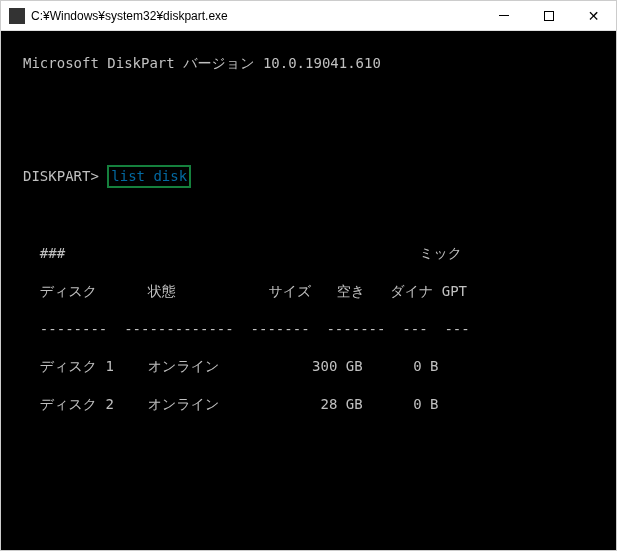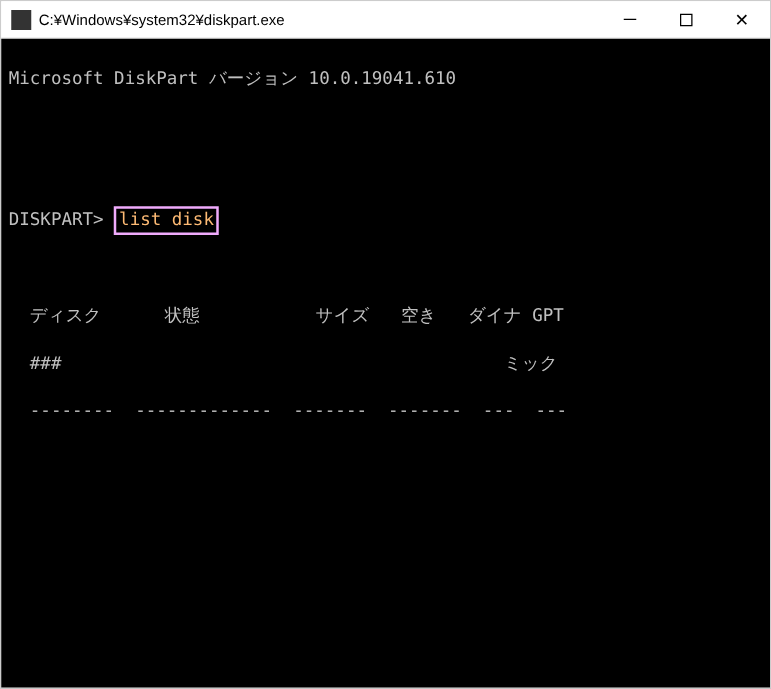--- a/index.html
+++ b/index.html
@@ -58,27 +58,27 @@
       flex: 1;
       background: #000000;
       padding: 4px 6px;
       font-size: 14px;
       line-height: 1.35;
       color: #c0c0c0;
       white-space: pre;
       overflow: hidden;
     }
     .hl {
-      border: 2px solid #f0abfc;
-      color: #fdba74;
+      border: 2px solid #15803d;
+      color: #0369a1;
       padding: 0 2px;
       display: inline-block;
     }
     .prompt { color: #c0c0c0; }
-    .row { display: block; }
+    .row { display: block; margin-left: 16px; }
     .blank { height: 18px; }
   </style>
 </head>
 <body>
 
 <div class="window">
   <div class="titlebar">
     <span class="titlebar-icon"></span>
     <span class="titlebar-title">C:¥Windows¥system32¥diskpart.exe</span>
     <div class="titlebar-buttons">
@@ -92,23 +92,25 @@
           <span class="close-icon">✕</span>
         </div>
     </div>
   </div>
   <div class="terminal">
 <span class="row">Microsoft DiskPart バージョン 10.0.19041.610</span>
 <div class="blank"></div>
 <div class="blank"></div>
 <span class="row"><span class="prompt">DISKPART&gt;</span> <span class="hl">list disk</span></span>
 <div class="blank"></div>
+<span class="row">  ###                                          ミック</span>
 <span class="row">  ディスク      状態           サイズ   空き   ダイナ GPT</span>
-<span class="row">  ###                                          ミック</span>
 <span class="row">  --------  -------------  -------  -------  ---  ---</span>
+<span class="row">  ディスク 1    オンライン           300 GB      0 B</span>
+<span class="row">  ディスク 2    オンライン            28 GB      0 B</span>
 <div class="blank"></div>
 
 
 
 
 
 
 
 
 

